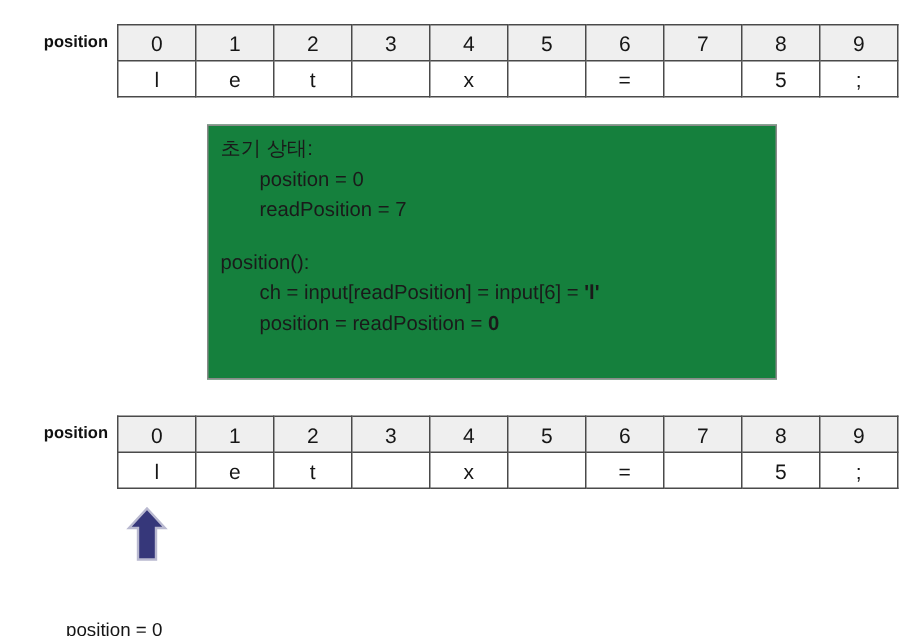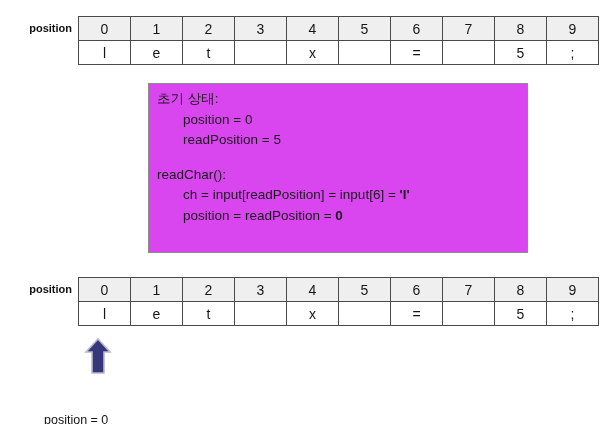--- a/index.html
+++ b/index.html
@@ -51,27 +51,27 @@
   table.pos-table tr.header-row td {
     background: #efefef;
   }
   table.pos-table tr.value-row td {
     background: #ffffff;
   }
 
   
   .note-box {
     position: absolute;
-    left: 148px;
+    left: 138px;
     top: 83px;
     width: 380px;
     height: 170px;
     box-sizing: border-box;
     border: 1px solid #8a8a8a;
-    background: #d946ef;
+    background: #15803d;
     padding: 5px 0 0 8px;
   }
   .note-line {
     font-size: 13.5px;
     line-height: 20.5px;
     color: #1a1a1a;
     white-space: pre;
   }
   .note-line.indent {
     padding-left: 26px;
@@ -135,23 +135,23 @@
         <td>5</td>
         <td>;</td>
       </tr>
     </tbody>
   </table>
 </div>
 
 <div class="note-box">
   <div class="note-line">초기 상태:</div>
   <div class="note-line indent">position = 0</div>
-  <div class="note-line indent">readPosition = 5</div>
+  <div class="note-line indent">readPosition = 7</div>
   <div class="note-line spacer"></div>
-  <div class="note-line">readChar():</div>
+  <div class="note-line">position():</div>
   <div class="note-line indent"><span>ch = input[readPosition] = input[6] = </span><b>'l'</b></div>
   <div class="note-line indent"><span>position = readPosition = </span><b>0</b></div>
 </div>
 
 <div class="table-block" style="left:0px; top:277px;">
   <div class="row-label" style="width:78px;">position</div>
   <table class="pos-table">
     <tbody>
       <tr class="header-row">
         <td>0</td>

